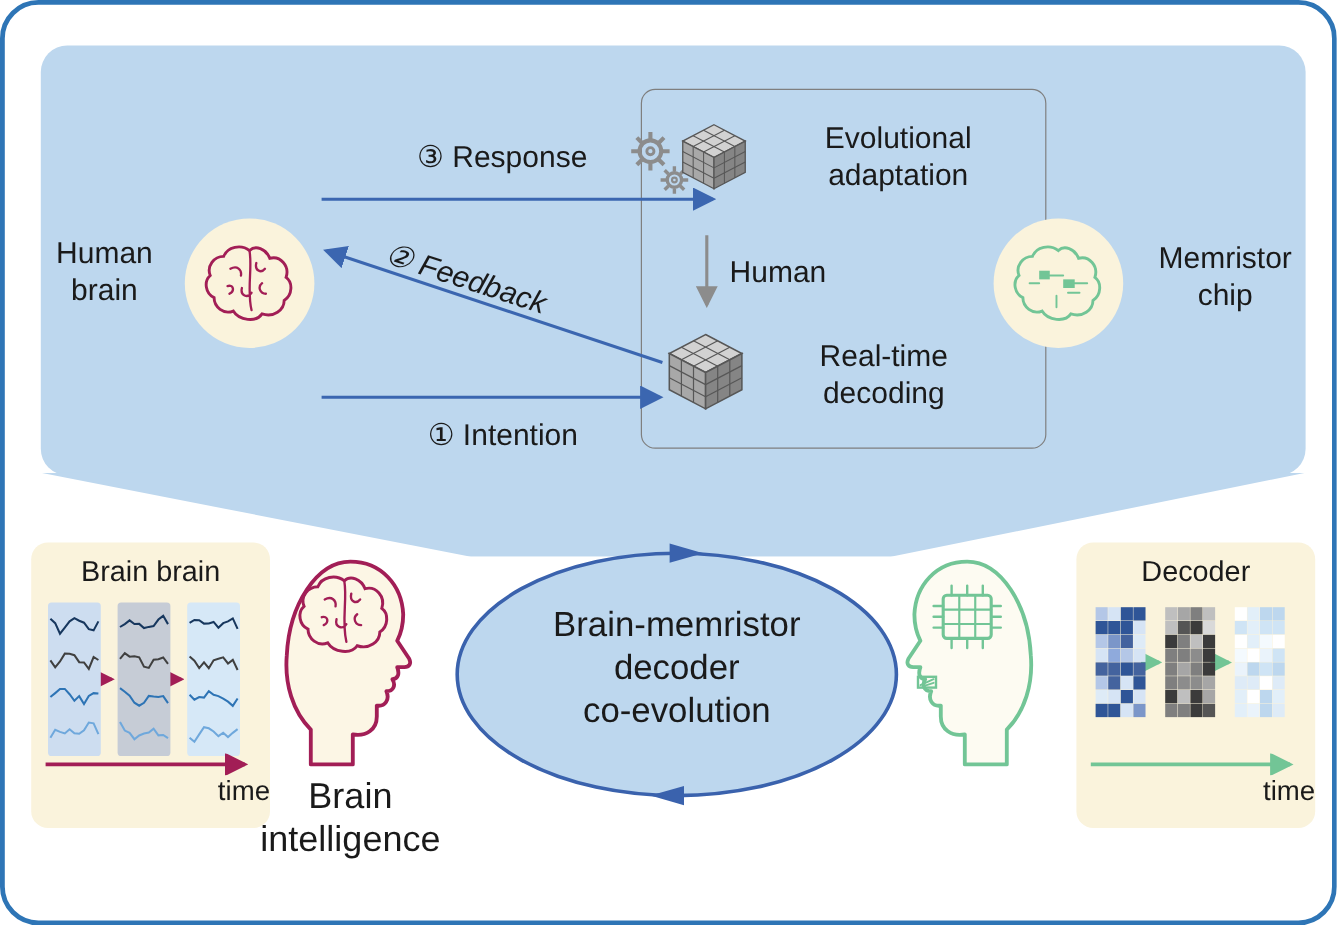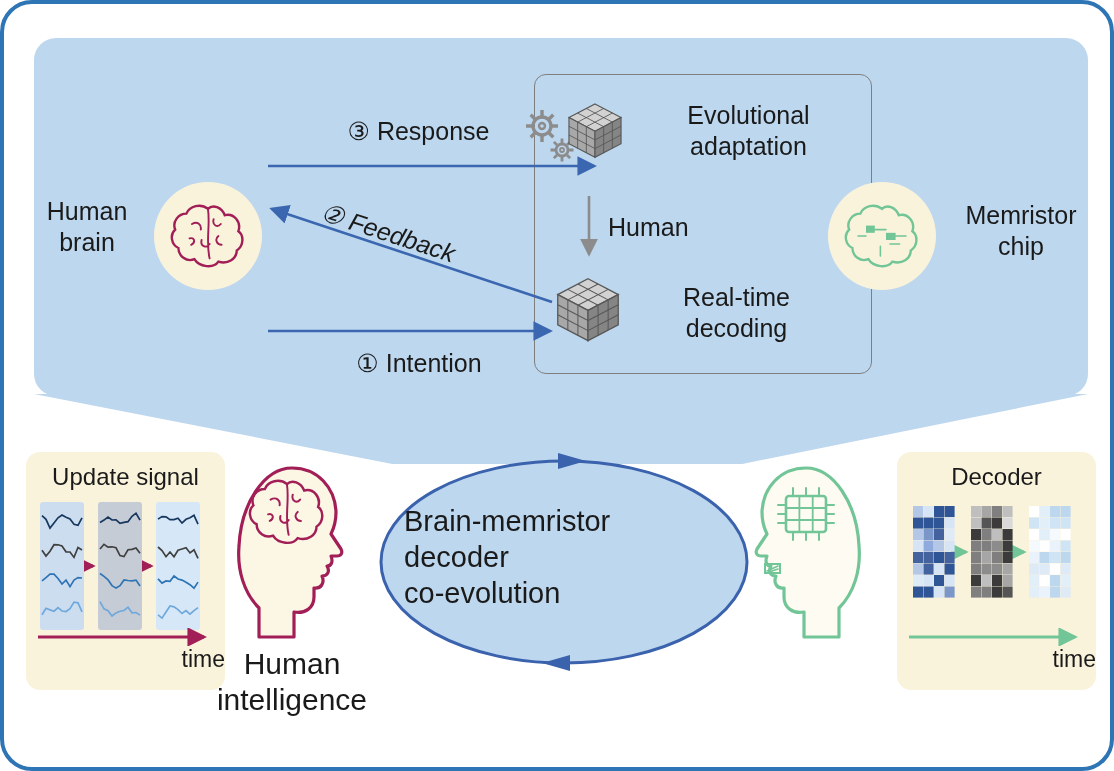--- a/index.html
+++ b/index.html
@@ -22,21 +22,21 @@
   .lbl{font-size:25px;line-height:1.22;text-align:center;}
   .lbl-left{font-size:25px;line-height:1.22;text-align:left;white-space:nowrap;}
   .big{font-size:30px;line-height:1.2;text-align:center;}
   .italic{font-style:italic;}
   .rot{transform:rotate(18deg);transform-origin:left center;}
   .circle{width:108px;height:108px;border-radius:50%;background:var(--cream,#FAF3DC);
           display:flex;align-items:center;justify-content:center;}
   .card{width:199px;height:238px;border-radius:14px;background:var(--cream,#FAF3DC);}
   .card-title{margin-top:11px;font-size:24px;text-align:center;}
   .time-lbl{font-size:23px;text-align:right;}
-  .ellipse-text{width:320px;text-align:left;font-size:29px;line-height:1.24;white-space:pre-line;}
+  .ellipse-text{width:320px;text-align:center;font-size:29px;line-height:1.24;white-space:pre-line;}
   svg{display:block;}
   .noevt{pointer-events:none;}
 </style>
 </head>
 <body>
 
 <div class="page">
 
   <div class="abs panel"></div>
   <div class="abs funnel"></div>
@@ -138,21 +138,21 @@
       <g style="stroke:var(--green,#72C596)" fill="none" stroke-linecap="round">
         <path stroke-width="3" d="M50 11 C41 4 27 7 23 17 C13 17 5 27 9 37 C2 43 4 56 13 60 C13 70 23 78 33 74 C39 84 57 86 63 77 C75 81 86 73 86 63 C95 57 95 44 88 39 C92 27 82 16 71 19 C67 9 56 5 50 11 Z"></path>
         <path stroke-width="2" d="M20 45 H30 M41 37 H55 M67 45 H80 M48 58 V70 M60 55 H72"></path>
       </g>
       <rect x="30" y="32" width="11" height="9" style="fill:var(--green,#72C596)"></rect>
       <rect x="55" y="41" width="12" height="9" style="fill:var(--green,#72C596)"></rect>
     </svg>
   </div>
 
   <div class="abs card" style="left:22px;top:448px">
-    <div class="card-title">Update signal</div>
+    <div class="card-title">Brain brain</div>
     <svg id="eeg-svg" class="abs" style="left:0;top:46px" width="199" height="140" viewBox="0 0 199 140">
       <defs>
         <marker id="arr-red" viewBox="0 0 10 10" refX="8.5" refY="5" markerWidth="6" markerHeight="6" orient="auto">
           <path d="M0 0 L10 5 L0 10 z" fill="#A21E56"></path>
         </marker>
       </defs>
       <line x1="59" y1="68" x2="67" y2="68" stroke="#A21E56" stroke-width="3" marker-end="url(#arr-red)"></line>
       <line x1="117" y1="68" x2="125" y2="68" stroke="#A21E56" stroke-width="3" marker-end="url(#arr-red)"></line>
     <rect x="14" y="4" width="44" height="128" rx="3" fill="#CDDDF0"></rect>
         <rect x="72" y="4" width="44" height="128" rx="3" fill="#C6CCD6"></rect>
@@ -182,21 +182,21 @@
   </div>
 
   <svg class="abs" style="left:228px;top:456px" width="120" height="192" viewBox="0 0 120 192">
     <path style="fill:#FCF6E5;stroke:var(--crimson,#A21E56)" stroke-width="3.2" stroke-linejoin="round" d="M60 8 C86 8 103 28 104 52 C104 61 102 68 99 74 L109 89 C111 93 109 96 105 96 L99 96 C101 101 100 106 95 106 C98 111 96 116 90 116 C93 123 89 129 82 128 L82 137 C82 148 73 154 62 152 L62 177 L27 177 L27 148 C12 133 5 110 7 86 C9 44 32 8 60 8 Z"></path>
     <g transform="translate(14,15) scale(0.82)" style="stroke:var(--crimson,#A21E56)" fill="none" stroke-linecap="round">
       <path stroke-width="3" d="M50 11 C41 4 27 7 23 17 C13 17 5 27 9 37 C2 43 4 56 13 60 C13 70 23 78 33 74 C39 84 57 86 63 77 C75 81 86 73 86 63 C95 57 95 44 88 39 C92 27 82 16 71 19 C67 9 56 5 50 11 Z"></path>
       <path stroke-width="2.4" d="M50 12 C53 30 47 52 52 73 M30 30 C37 26 42 31 41 37 M57 24 C55 32 62 35 66 30 M63 45 C58 49 61 56 67 56 M27 48 C33 46 35 53 29 56 M42 50 C40 58 48 61 52 55"></path>
     </g>
   </svg>
 
-  <div class="abs big" style="left:203px;top:642px;width:170px">Human intelligence</div>
+  <div class="abs big" style="left:203px;top:642px;width:170px">Brain intelligence</div>
 
   <svg class="abs" style="left:368px;top:428px" width="384" height="248">
     <ellipse cx="192" cy="130" rx="183" ry="101" style="fill:var(--panel-blue,#BDD7EE);stroke:var(--ellipse-stroke,#3A62AD)" stroke-width="3"></ellipse>
     <polygon points="186,21 214,29 186,37" style="fill:var(--ellipse-stroke,#3A62AD)"></polygon>
     <polygon points="198,223 170,231 198,239" style="fill:var(--ellipse-stroke,#3A62AD)"></polygon>
   </svg>
   <div class="abs ellipse-text" style="left:400px;top:500px">Brain-memristor
 decoder
 co-evolution</div>
 

